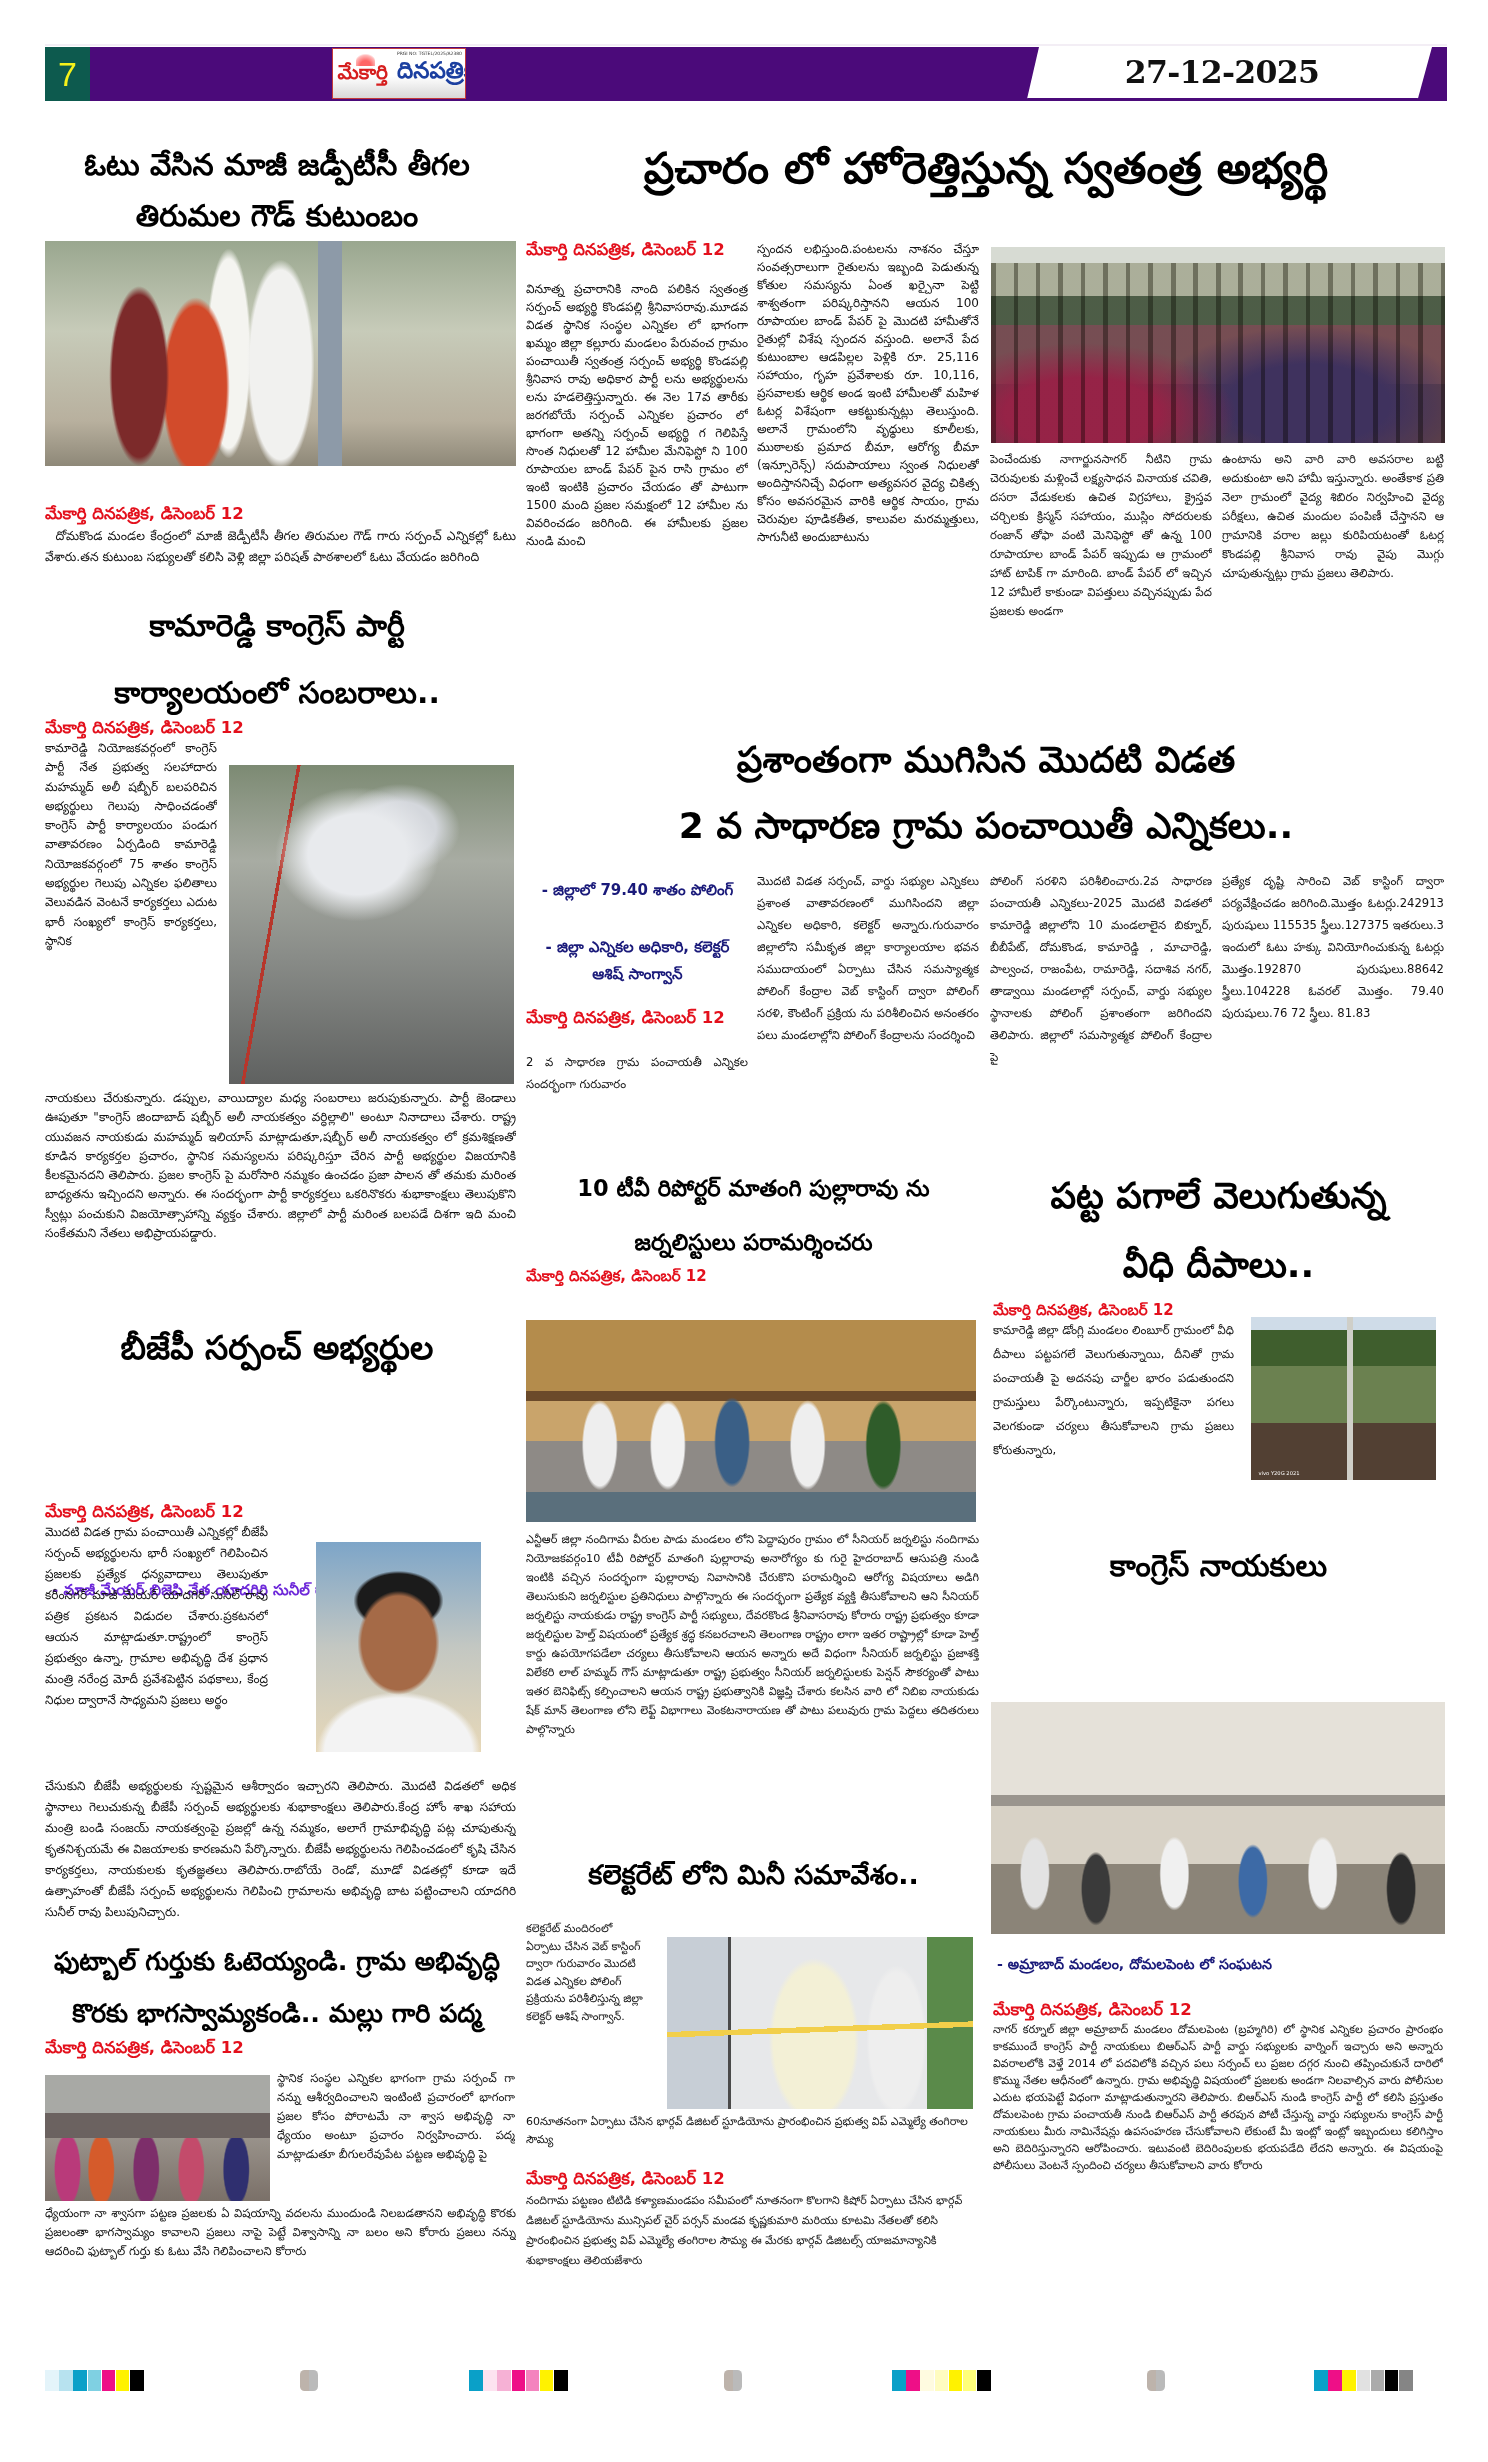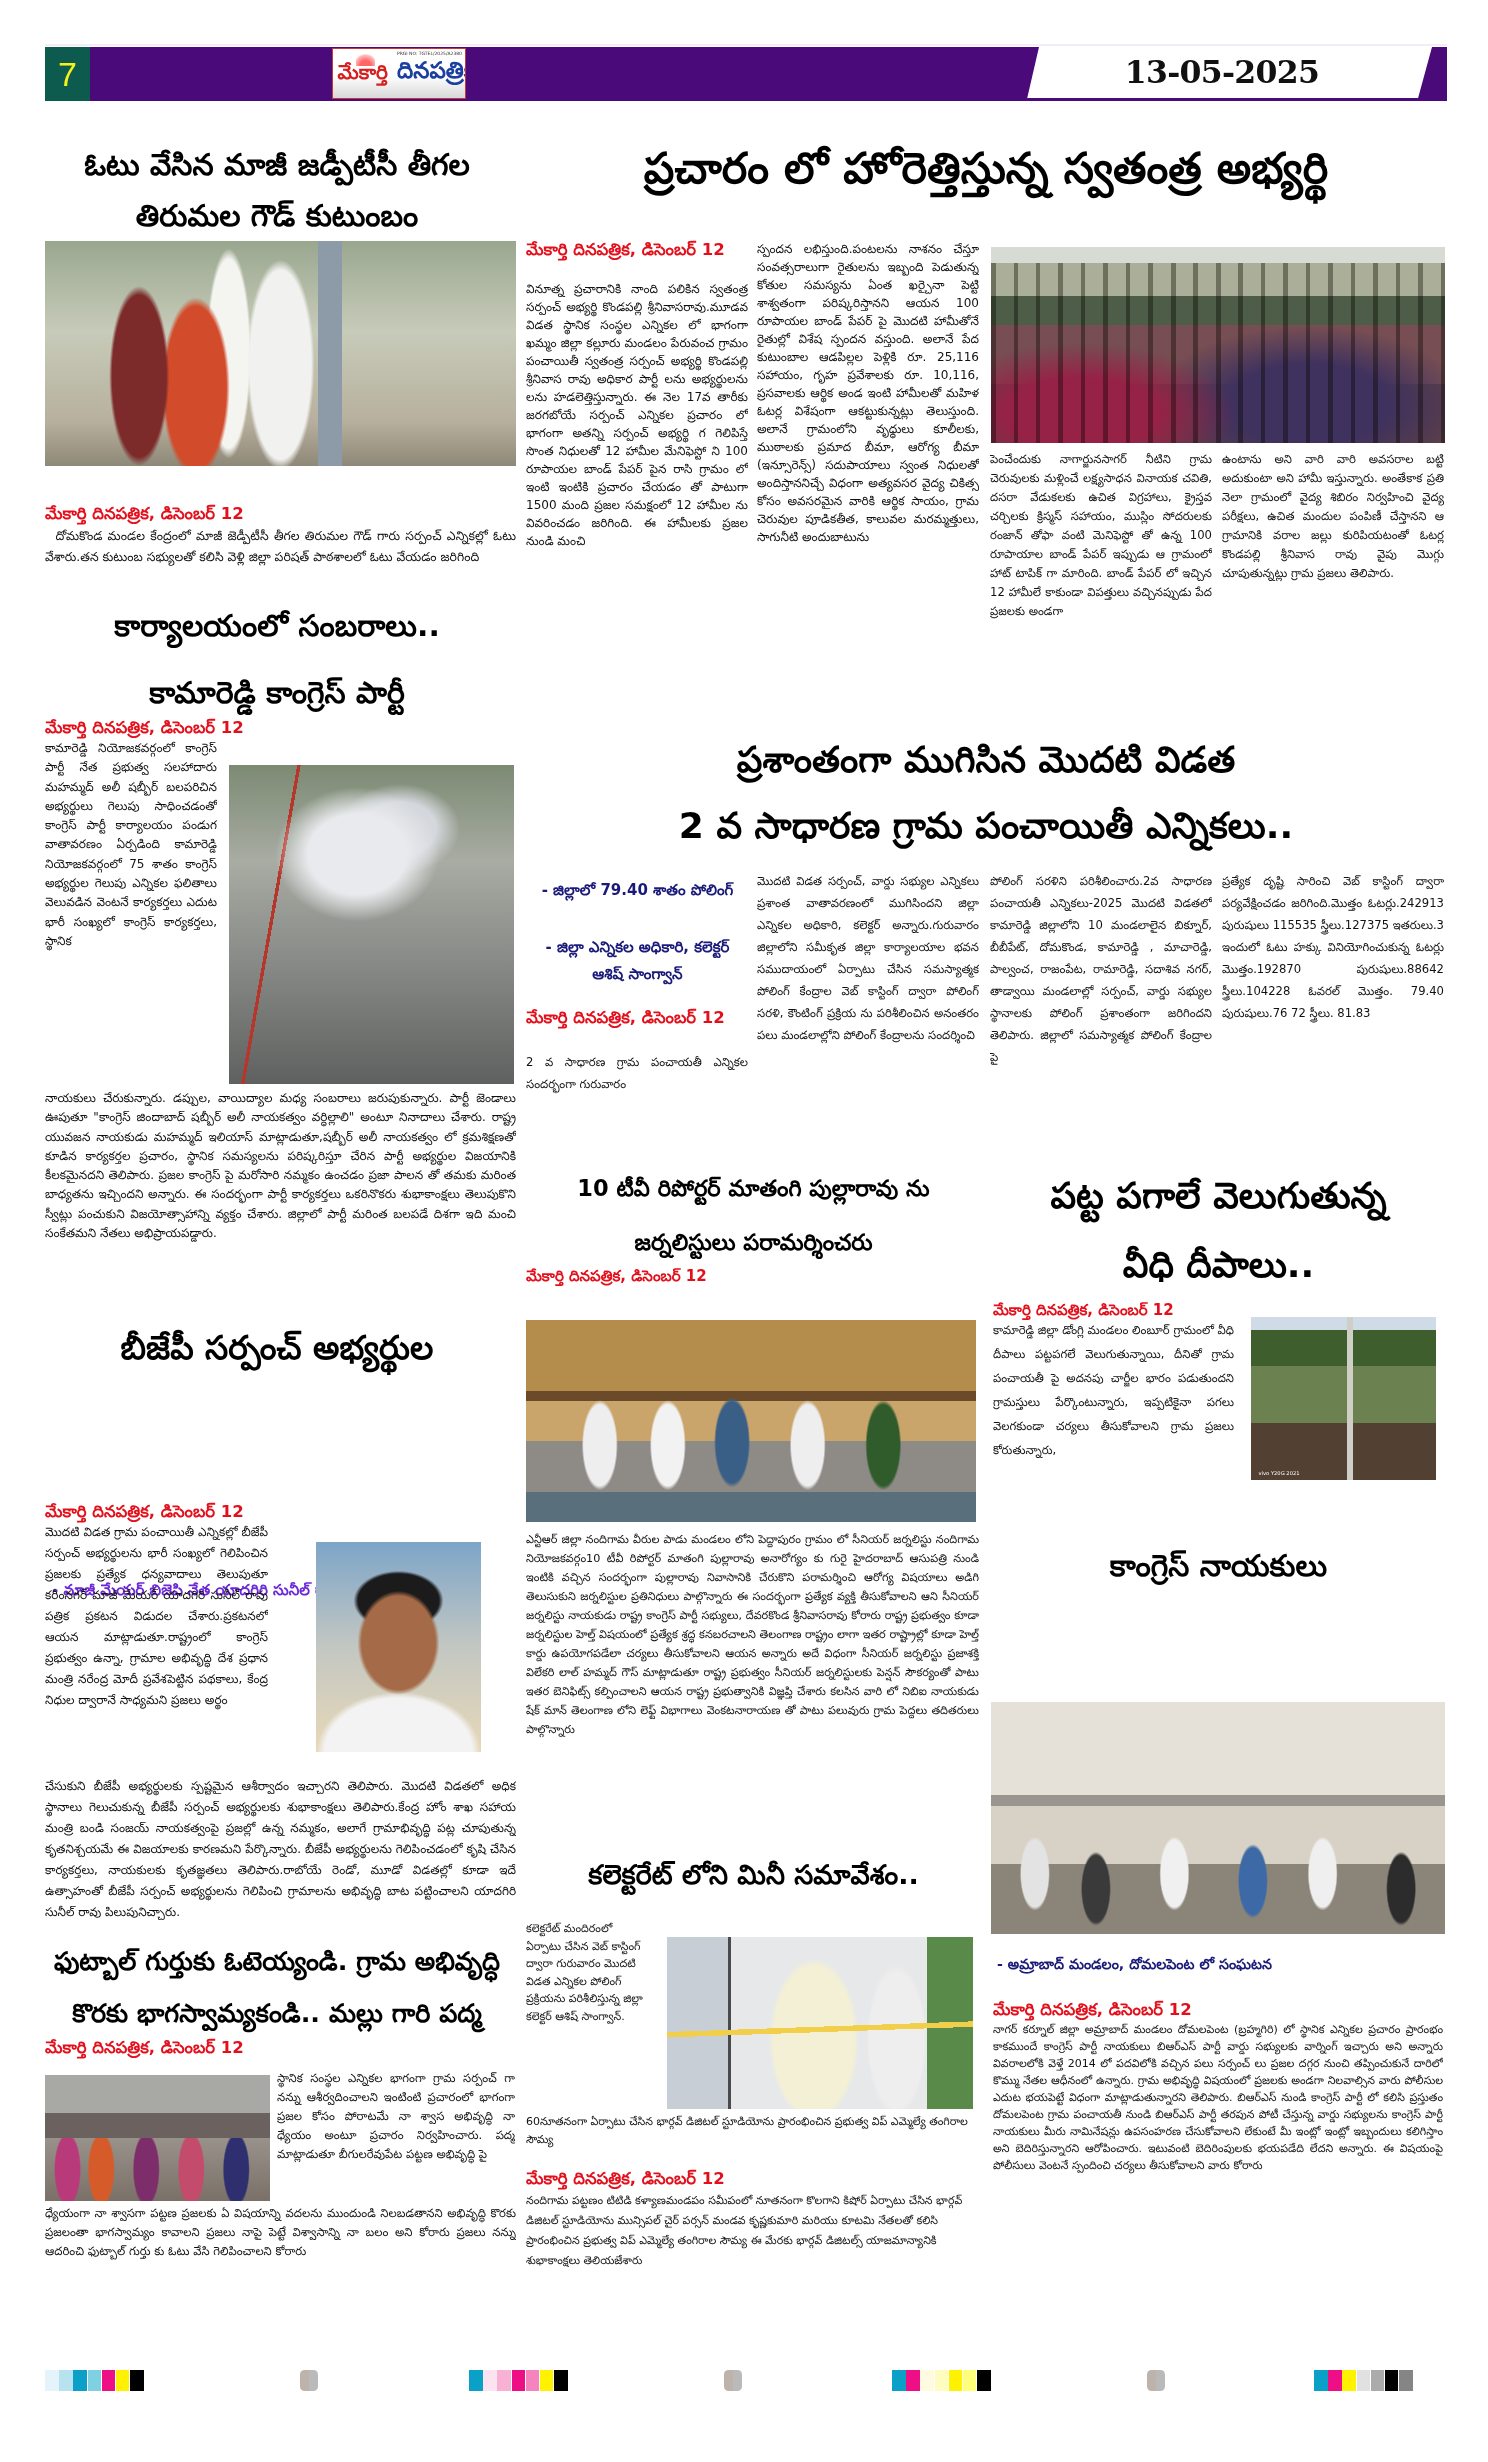--- a/index.html
+++ b/index.html
@@ -96,34 +96,34 @@
 <div class="topline"></div>
 <div class="masthead" style="background: rgb(75, 10, 122);"></div>
 <div class="page-no" style="background: rgb(13, 90, 78); color: rgb(245, 241, 26);">7</div>
 <div class="logo">
   <span class="sun"></span>
   <span class="reg">PRGI NO: TGTEL/2025/A2380</span>
   <span class="red">మేకార్తి</span>
   <span class="blue">దినపత్రిక</span>
 </div>
 <div class="date-box">
-  <div class="date-text">13-05-2025</div>
+  <div class="date-text">27-12-2025</div>
 </div>
 
 <div class="hl" style="left:41px; top:139px; width:472px; font-size:30px; line-height:51px;">
   <div>ఓటు వేసిన మాజీ జడ్పీటీసీ తీగల</div>
   <div>తిరుమల గౌడ్ కుటుంబం</div>
 </div>
 <div class="photo ph-voters" style="left:45px; top:241px; width:471px; height:225px;"></div>
 <div class="dateline" style="left: 45px; top: 504px; color: rgb(227, 16, 28);">మేకార్తి దినపత్రిక, డిసెంబర్ 12</div>
 <div class="body" style="left:45px; top:525px; width:471px; font-size:12.4px; line-height:21px; text-indent:10.5px;">దోమకొండ మండల కేంద్రంలో మాజీ జెడ్పీటీసీ తీగల తిరుమల గౌడ్ గారు సర్పంచ్ ఎన్నికల్లో ఓటు వేశారు.తన కుటుంబ సభ్యులతో కలిసి వెళ్లి జిల్లా పరిషత్ పాఠశాలలో ఓటు వేయడం జరిగింది</div>
 
 <div class="hl" style="left:41px; top:592px; width:472px; font-size:30px; line-height:67px;">
+  <div>కామారెడ్డి కాంగ్రెస్ పార్టీ</div>
   <div>కార్యాలయంలో సంబరాలు..</div>
-  <div>కామారెడ్డి కాంగ్రెస్ పార్టీ</div>
 </div>
 <div class="dateline" style="left: 45px; top: 718px; color: rgb(227, 16, 28);">మేకార్తి దినపత్రిక, డిసెంబర్ 12</div>
 <div class="body" style="left:45px; top:739px; width:172px; height:349px; font-size:12px; line-height:19.3px;">కామారెడ్డి నియోజకవర్గంలో కాంగ్రెస్ పార్టీ నేత ప్రభుత్వ సలహాదారు మహమ్మద్ అలీ షబ్బీర్ బలపరిచిన అభ్యర్థులు గెలుపు సాధించడంతో కాంగ్రెస్ పార్టీ కార్యాలయం పండుగ వాతావరణం ఏర్పడింది కామారెడ్డి నియోజకవర్గంలో 75 శాతం కాంగ్రెస్ అభ్యర్థుల గెలుపు ఎన్నికల ఫలితాలు వెలువడిన వెంటనే కార్యకర్తలు ఎదుట భారీ సంఖ్యలో కాంగ్రెస్ కార్యకర్తలు, స్థానిక</div>
 <div class="photo ph-smoke" style="left:229px; top:765px; width:285px; height:319px;"></div>
 <div class="body" style="left:45px; top:1089px; width:471px; height:202px; font-size:12px; line-height:19.3px;">నాయకులు చేరుకున్నారు. డప్పుల, వాయిద్యాల మధ్య సంబరాలు జరుపుకున్నారు. పార్టీ జెండాలు ఊపుతూ "కాంగ్రెస్ జిందాబాద్ షబ్బీర్ అలీ నాయకత్వం వర్ధిల్లాలి" అంటూ నినాదాలు చేశారు. రాష్ట్ర యువజన నాయకుడు మహమ్మద్ ఇలియాస్ మాట్లాడుతూ,షబ్బీర్ అలీ నాయకత్వం లో క్రమశిక్షణతో కూడిన కార్యకర్తల ప్రచారం, స్థానిక సమస్యలను పరిష్కరిస్తూ చేరిన పార్టీ అభ్యర్థుల విజయానికి కీలకమైనదని తెలిపారు. ప్రజల కాంగ్రెస్ పై మరోసారి నమ్మకం ఉంచడం ప్రజా పాలన తో తమకు మరింత బాధ్యతను ఇచ్చిందని అన్నారు. ఈ సందర్భంగా పార్టీ కార్యకర్తలు ఒకరినొకరు శుభాకాంక్షలు తెలుపుకొని స్వీట్లు పంచుకుని విజయోత్సాహాన్ని వ్యక్తం చేశారు. జిల్లాలో పార్టీ మరింత బలపడే దిశగా ఇది మంచి సంకేతమని నేతలు అభిప్రాయపడ్డారు.</div>
 
 <div class="hl" style="left:41px; top:1316px; width:472px; font-size:33px; line-height:63px;">
   <div>బీజేపీ సర్పంచ్ అభ్యర్థుల</div>
 </div>
 <div class="sub" style="left: 52px; top: 1543px; font-size: 15px; color: #6d28d9; margin-top: 38px;">- మాజీ మేయర్ బిజెపి నేత యాదగిరి సునీల్ రావు</div>

